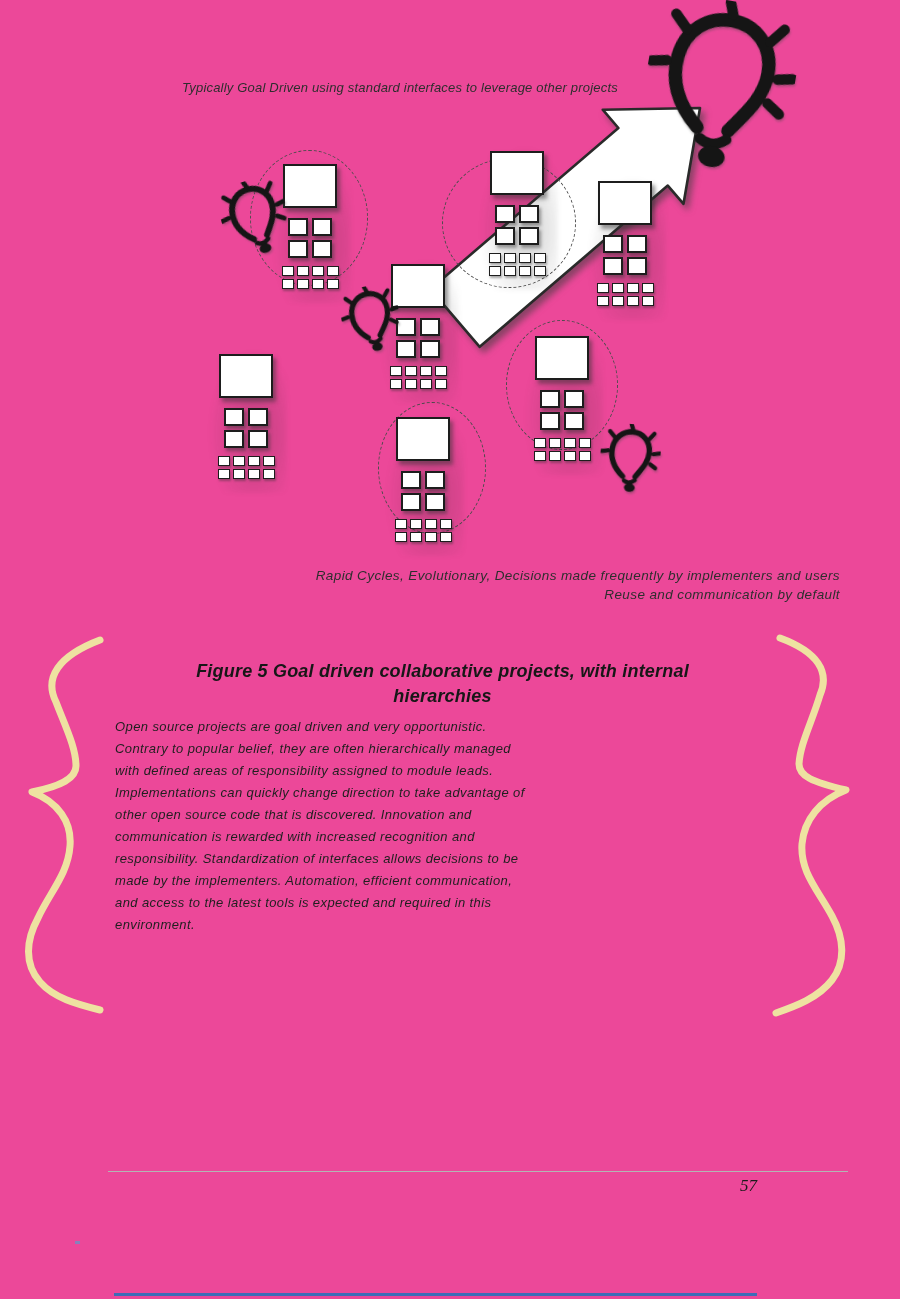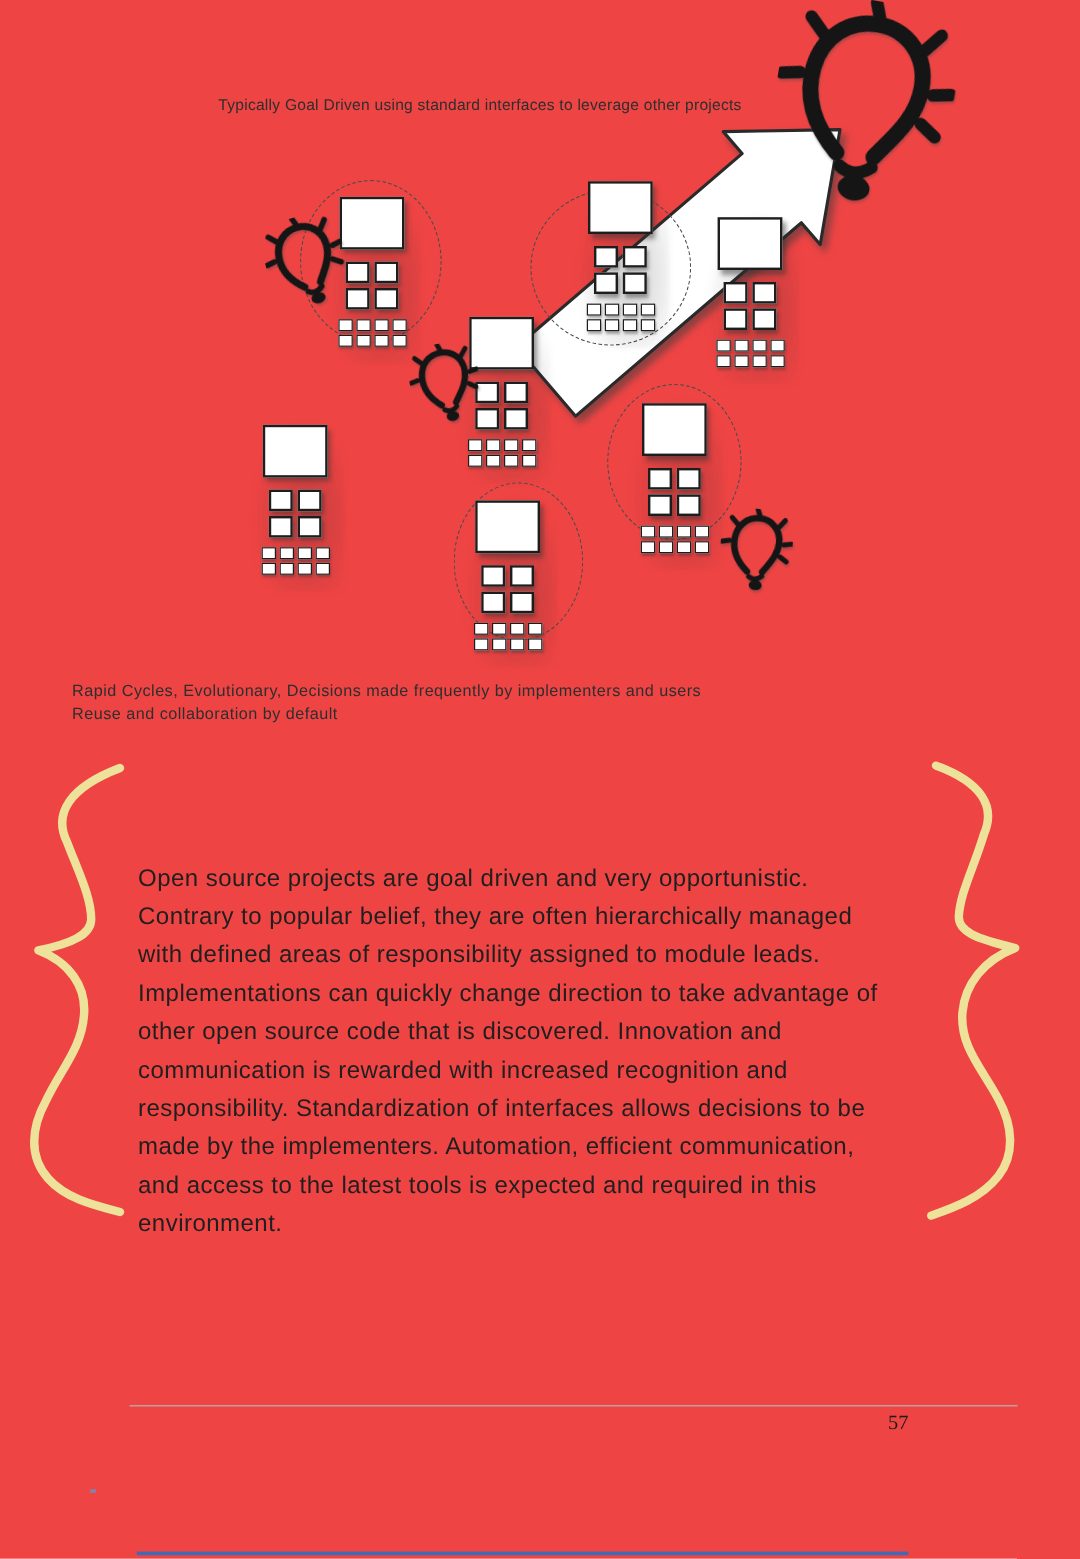--- a/index.html
+++ b/index.html
@@ -1,19 +1,20 @@
 <!DOCTYPE html>
 <html><head>
 <meta charset="utf-8">
 <style>
   html,body{margin:0;padding:0;background:#e8e8e8;}
   .page{
-    position:relative;width:900px;height:1299px;background:#ef4444;
+    position:relative;width:900px;height:1299px;background:#ec4899;
     overflow:hidden;font-family:"Liberation Sans",sans-serif;color:#222;
     margin:0 auto;
+    font-style:italic;
   }
   
   .top-label{
     position:absolute;left:0;top:80px;width:800px;text-align:center;
     font-size:13px;color:#2e2e2e;letter-spacing:.2px;
   }
   
   .arrow-svg{position:absolute;left:0;top:0;z-index:1;}
   .arrow-svg polygon{
     fill:#ffffff;stroke:#2a2a2a;stroke-width:2.6;stroke-linejoin:round;
@@ -51,31 +52,31 @@
   .cl-f{left:533px;top:336px;}
   .cl-g{left:394px;top:417px;}
   
   .bulb{position:absolute;z-index:4;filter:drop-shadow(1px 2px 1px rgba(70,70,70,.35));}
   .b-big{left:645px;top:0px;width:148px;transform:rotate(10deg);}
   .b-a{left:222px;top:180px;width:66px;transform:rotate(-16deg);}
   .b-d{left:342px;top:286px;width:58px;transform:rotate(-10deg);}
   .b-f{left:600px;top:424px;width:60px;transform:rotate(5deg);}
   
   .cap-lines{
-    position:absolute;left:60px;top:566px;width:780px;text-align:left;
+    position:absolute;left:60px;top:566px;width:780px;text-align:right;
     font-size:13.5px;line-height:19px;color:#2e2e2e;letter-spacing:.4px;z-index:5;
   }
   .fig-caption{
     position:absolute;left:60px;top:659px;width:765px;text-align:center;
     font-size:18px;font-weight:bold;line-height:25px;color:#171717;
     letter-spacing:.2px;white-space:pre-line;z-index:5;
   }
   .body-text{
     position:absolute;left:115px;top:716px;width:680px;
-    font-size:20px;line-height:32px;color:#1f1f1f;letter-spacing:.4px;
+    font-size:13px;line-height:22px;color:#1f1f1f;letter-spacing:.4px;
     white-space:pre-line;z-index:5;
   }
   
   .rule{position:absolute;left:108px;top:1171px;width:740px;height:1px;background:#b4b4b4;}
   .page-num{
     position:absolute;left:740px;top:1176px;font-family:"Liberation Serif",serif;
     font-size:17px;color:#1b1b1b;
   }
   .blue-line{position:absolute;left:114px;top:1293px;width:643px;height:3px;background:#3c6cb7;}
   .blue-dot{position:absolute;left:75px;top:1241px;width:5px;height:3px;background:#6f8fc4;opacity:.8;}
@@ -258,23 +259,25 @@
     </svg>
   <svg class="bulb b-d" viewBox="0 0 100 118">
       <use href="#bulb-sym" xlink:href="#bulb-sym"></use>
     </svg>
   <svg class="bulb b-f" viewBox="0 0 100 118">
       <use href="#bulb-sym" xlink:href="#bulb-sym"></use>
     </svg>
 
   <div class="cap-lines">
     <div>Rapid Cycles, Evolutionary, Decisions made frequently by implementers and users</div>
-    <div>Reuse and collaboration by default</div>
+    <div>Reuse and communication by default</div>
   </div>
 
+  <div class="fig-caption">Figure 5 Goal driven collaborative projects, with internal
+hierarchies</div>
 
   <div class="body-text">Open source projects are goal driven and very opportunistic.
 Contrary to popular belief, they are often hierarchically managed
 with defined areas of responsibility assigned to module leads.
 Implementations can quickly change direction to take advantage of
 other open source code that is discovered. Innovation and
 communication is rewarded with increased recognition and
 responsibility. Standardization of interfaces allows decisions to be
 made by the implementers. Automation, efficient communication,
 and access to the latest tools is expected and required in this

